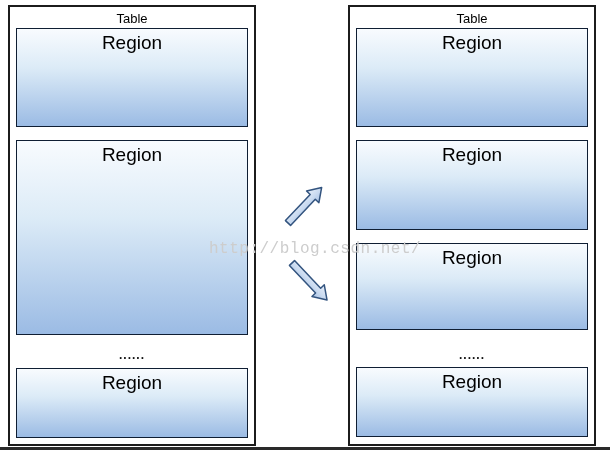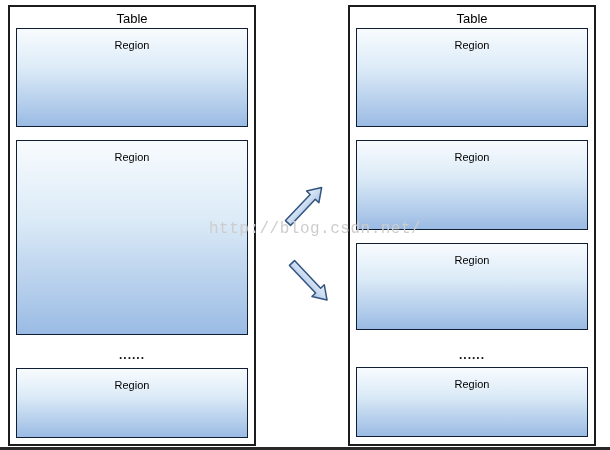--- a/index.html
+++ b/index.html
@@ -39,24 +39,24 @@
   .region {
     position: absolute;
     left: 6px;
     right: 6px;
     box-sizing: border-box;
     border: 1.5px solid #0f1e33;
     background: linear-gradient(180deg, #f8fbfe 0%, #dcebf7 40%, #9bbbe4 100%);
   }
   .region-label {
     display: block;
-    margin-top: 10px;
+    margin-top: 3px;
     width: 100%;
     text-align: center;
-    font-size: 11px;
+    font-size: 19px;
     color: #000000;
   }
   
   .left .r1 { top: 21px;  height: 99px;  }
   .left .r2 { top: 133px; height: 195px; }
   .left .r3 { top: 361px; height: 70px;  }
   
   .right .r1 { top: 21px;  height: 99px; }
   .right .r2 { top: 133px; height: 90px; }
   .right .r3 { top: 236px; height: 87px; }
@@ -75,21 +75,21 @@
   .arrows-svg {
     position: absolute;
     left: 265px;
     top: 175px;
     width: 85px;
     height: 135px;
   }
   .watermark {
     position: absolute;
     left: 209px;
-    top: 220px;
+    top: 240px;
     font-family: "Liberation Mono", "DejaVu Sans Mono", monospace;
     font-size: 16px;
     letter-spacing: 0.5px;
     color: #cdcdcd;
     white-space: nowrap;
     pointer-events: none;
   }
   .bottom-rule {
     position: absolute;
     left: 0;

